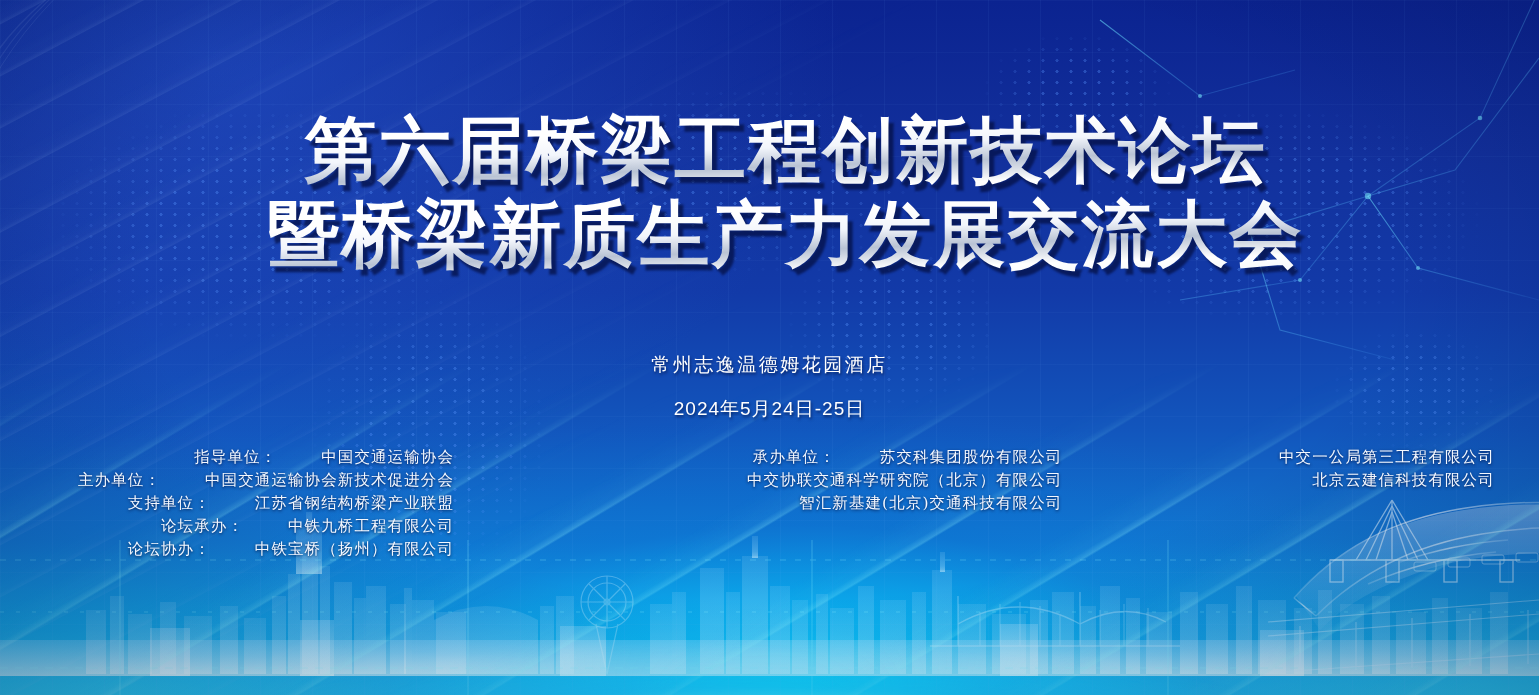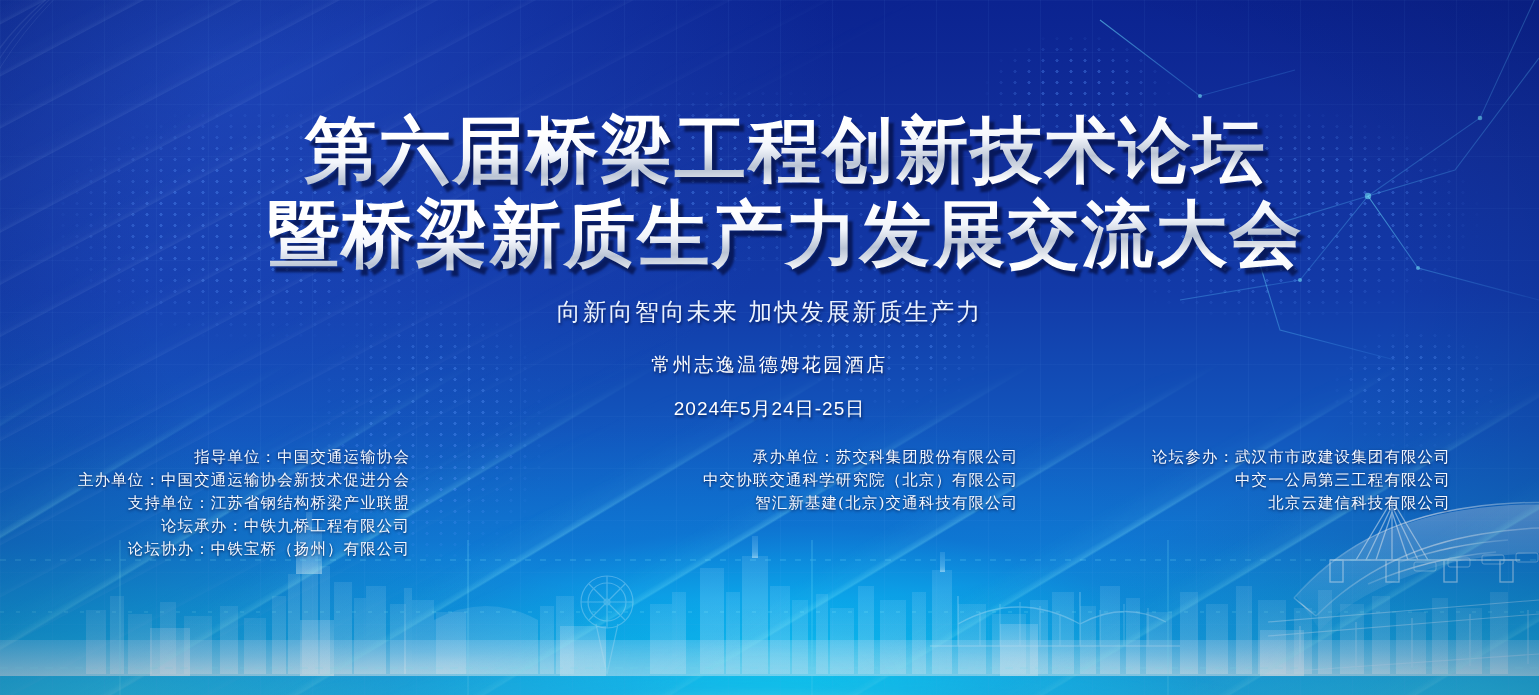--- a/index.html
+++ b/index.html
@@ -149,21 +149,21 @@
     font-family:"DejaVu Serif","Liberation Serif",serif;
     font-size:15.5px;
     line-height:23px;
     color:#f4f8ff;
     letter-spacing:1.1px;
     white-space:nowrap;
     text-shadow:0 1px 3px rgba(3,14,60,.85);
     justify-content:flex-end;
   }
   .org-label{ flex:0 0 auto; }
-  .org-val  { flex:0 0 auto; }
+  .org-val  { flex:0 0 auto;margin-left:44px; }
   .org-row.cont .org-label{ visibility:hidden; }
 </style>
 </head>
 <body>
 
 <div class="banner">
 
   <div class="layer grid"></div>
   <div class="layer dotmap"></div>
   <div class="layer streaks"></div>
@@ -366,21 +366,20 @@
   <div class="glow-floor"></div>
   <div class="layer vignette"></div>
 
   <div class="content">
 
     <div class="title-block">
       <div class="title-line">第六届桥梁工程创新技术论坛</div>
       <div class="title-line">暨桥梁新质生产力发展交流大会</div>
     </div>
 
-    <div class="subtitle">向新向智向未来  加快发展新质生产力</div>
 
     <div class="venue-block">
       <div class="venue">常州志逸温德姆花园酒店</div>
       <div class="dates">2024年5月24日-25日</div>
     </div>
 
     <div class="orgs">
       <div class="org-col left">
           <div class="org-row">
             <span class="org-label">指导单位：</span>
@@ -411,24 +410,20 @@
           <div class="org-row cont">
             <span class="org-label">承办单位：</span>
             <span class="org-val">中交协联交通科学研究院（北京）有限公司</span>
           </div>
           <div class="org-row cont">
             <span class="org-label">承办单位：</span>
             <span class="org-val">智汇新基建(北京)交通科技有限公司</span>
           </div>
         </div>
       <div class="org-col right">
-          <div class="org-row">
-            <span class="org-label">论坛参办：</span>
-            <span class="org-val">武汉市市政建设集团有限公司</span>
-          </div>
           <div class="org-row cont">
             <span class="org-label">论坛参办：</span>
             <span class="org-val">中交一公局第三工程有限公司</span>
           </div>
           <div class="org-row cont">
             <span class="org-label">论坛参办：</span>
             <span class="org-val">北京云建信科技有限公司</span>
           </div>
         </div>
     </div>

